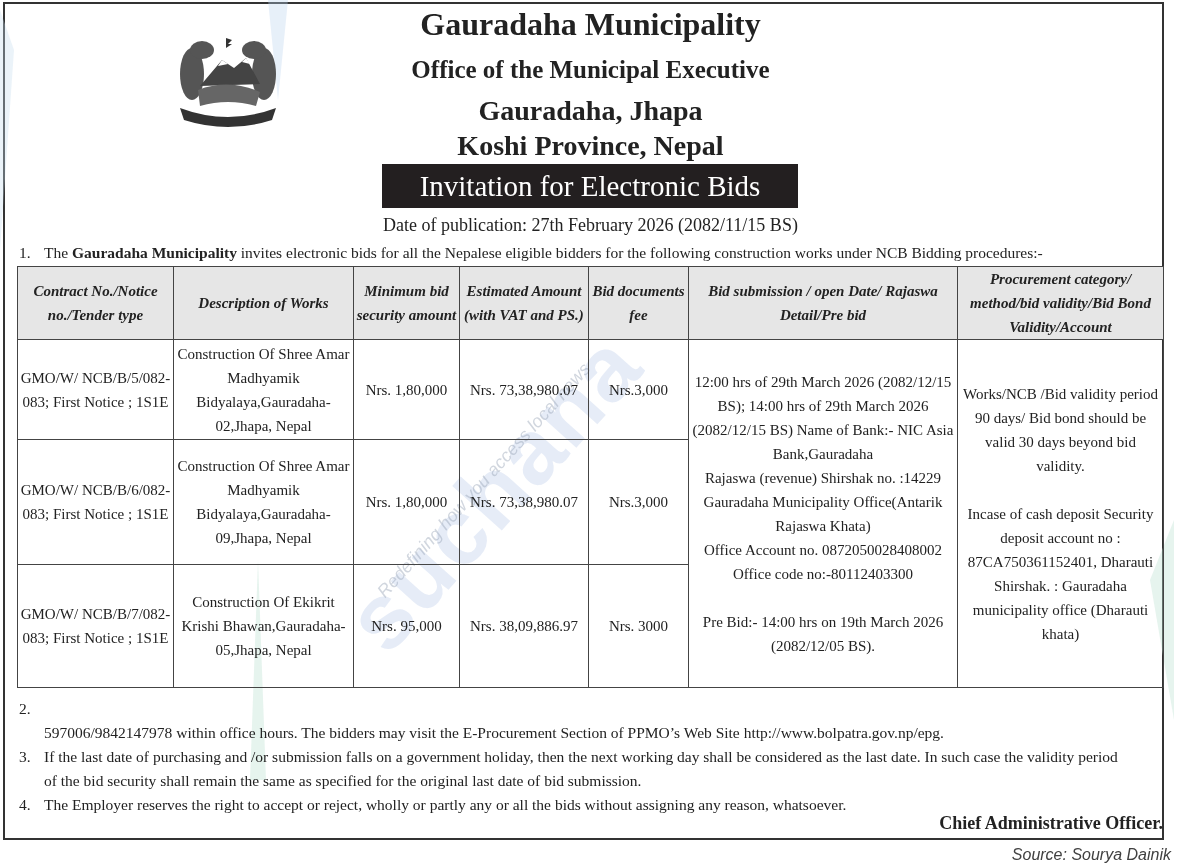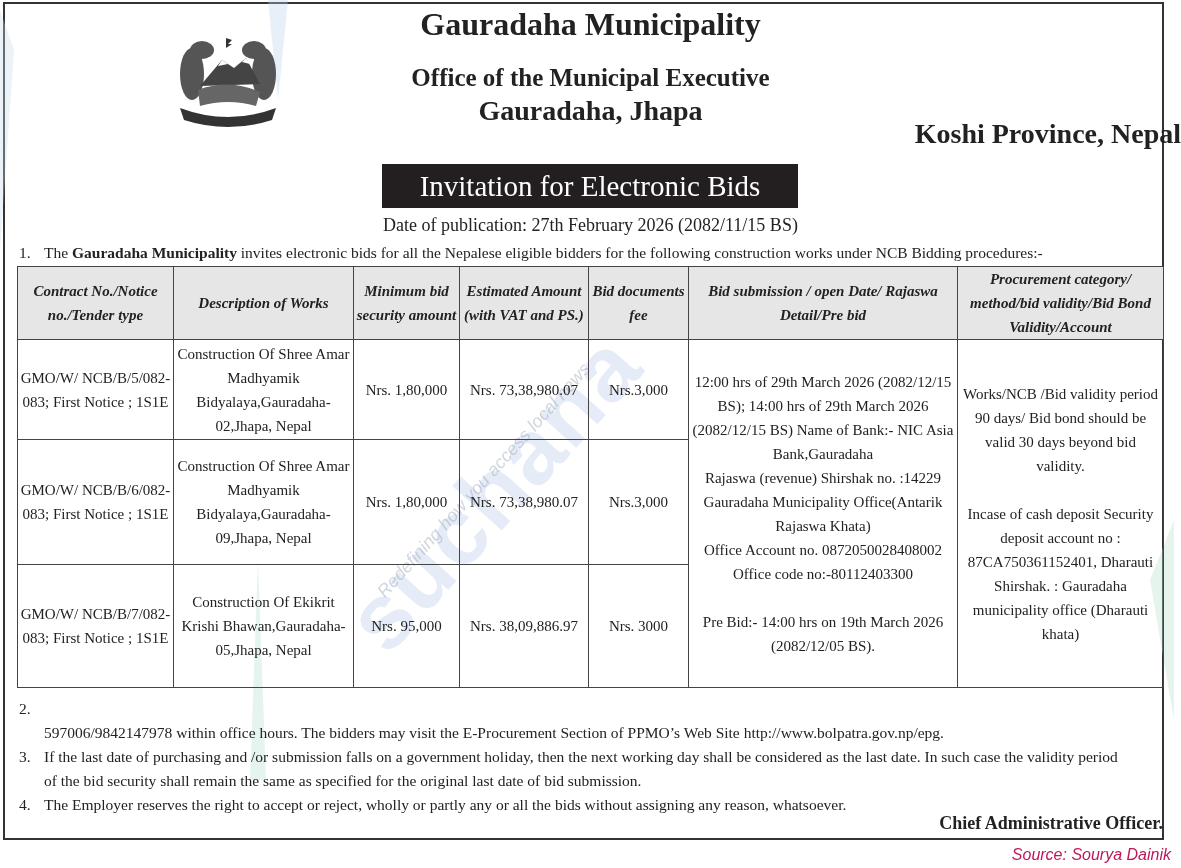--- a/index.html
+++ b/index.html
@@ -18,42 +18,42 @@
     color:#c9d6ee; opacity:0.45; letter-spacing:2px; white-space:nowrap;
   }
   .wm-sub {
     position:absolute; left:330px; top:470px; transform:rotate(-48deg);
     font-family:"Liberation Sans", sans-serif; font-style:italic; font-size:18px;
     color:#9aa6b8; opacity:0.45; white-space:nowrap;
   }
   .logo { position:absolute; left:172px; top:34px; width:112px; height:96px; }
   .h1, .h2, .h3 { position:absolute; left:0; width:1181px; text-align:center; font-weight:bold; }
   .h1 { top:6px; font-size:32px; }
-  .h2 { top:64px; font-size:25px; }
+  .h2 { top:56px; font-size:25px; }
   .h3 { font-size:28px; }
   .title-box {
     position:absolute; left:382px; top:164px; width:416px; height:44px;
     background:#231f20; color:#fff; text-align:center; font-weight:normal; font-size:29px; line-height:44px;
   }
   .pubdate { position:absolute; left:0; width:1181px; top:215px; text-align:center; font-weight:normal; font-size:18px; }
   .para { position:absolute; font-size:15.5px; line-height:24px; }
   .para .num { position:absolute; left:0; }
   .para .txt { position:absolute; left:25px; white-space:nowrap;text-align:right; }
   table.bids {
     position:absolute; left:17px; top:266px; border-collapse:collapse;
     font-family:"Liberation Serif", serif; font-size:15px; table-layout:fixed;
   }
   table.bids td, table.bids th {
     border:1.5px solid #444; text-align:center; vertical-align:middle; padding:0 2px; line-height:24px;
   }
   table.bids th { background:#e6e6e6; font-weight:bold; font-size:15px; }
   .sig { position:absolute; right:18px; top:813px; font-weight:bold; font-size:18px; }
   .source {
     position:absolute; right:10px; top:846px; font-family:"Liberation Sans", sans-serif;
-    font-style:italic; font-size:16px; color:#be185d;
+    font-style:italic; font-size:16px; color:#404040;
   }
 </style>
 </head>
 <body>
 
 <div class="frame"></div>
 
 <div class="wm-tri" style="left:268px;top:0;border-left:10px solid transparent;border-right:10px solid transparent;border-top:100px solid #b9d4ee;"></div>
 <div class="wm-tri" style="left:0;top:10px;border-top:40px solid transparent;border-bottom:200px solid transparent;border-left:14px solid #c5ddef;"></div>
 <div class="wm-tri" style="left:250px;top:560px;border-left:8px solid transparent;border-right:8px solid transparent;border-bottom:220px solid #b8e0cd;"></div>
@@ -71,21 +71,21 @@
   <path d="M28 52 L50 26 L62 34 L74 24 L88 50 Z" fill="#444"></path>
   <path d="M46 32 L50 26 L56 30 Z M70 28 L74 24 L78 30 Z" fill="#fff"></path>
   <path d="M26 56 Q56 44 88 58 L84 72 Q56 64 28 72 Z" fill="#666"></path>
   <path d="M54 4 L54 14 L60 10 L56 10 L60 6 Z" fill="#333"></path>
   <path d="M8 74 Q56 92 104 74 L100 86 Q56 100 12 86 Z" fill="#333"></path>
 </svg>
 
 <div class="h1">Gauradaha Municipality</div>
 <div class="h2">Office of the Municipal Executive</div>
 <div class="h3" style="top:95px;">Gauradaha, Jhapa</div>
-<div class="h3" style="top:118px;text-align:right;">Koshi Province, Nepal</div>
+<div class="h3" style="top:130px;">Koshi Province, Nepal</div>
 <div class="title-box">Invitation for Electronic Bids</div>
 <div class="pubdate">Date  of publication: 27th February 2026 (2082/11/15 BS)</div>
 
 <div class="para" style="left:19px; top:241px; width:1150px; height:24px;">
   <span class="num">1.</span>
   <span class="txt"><span>The </span><b>Gauradaha Municipality</b><span> invites electronic bids for all the Nepalese eligible bidders for the following construction works  under NCB Bidding procedures:-</span></span>
 </div>
 
 <table class="bids">
   <colgroup>

